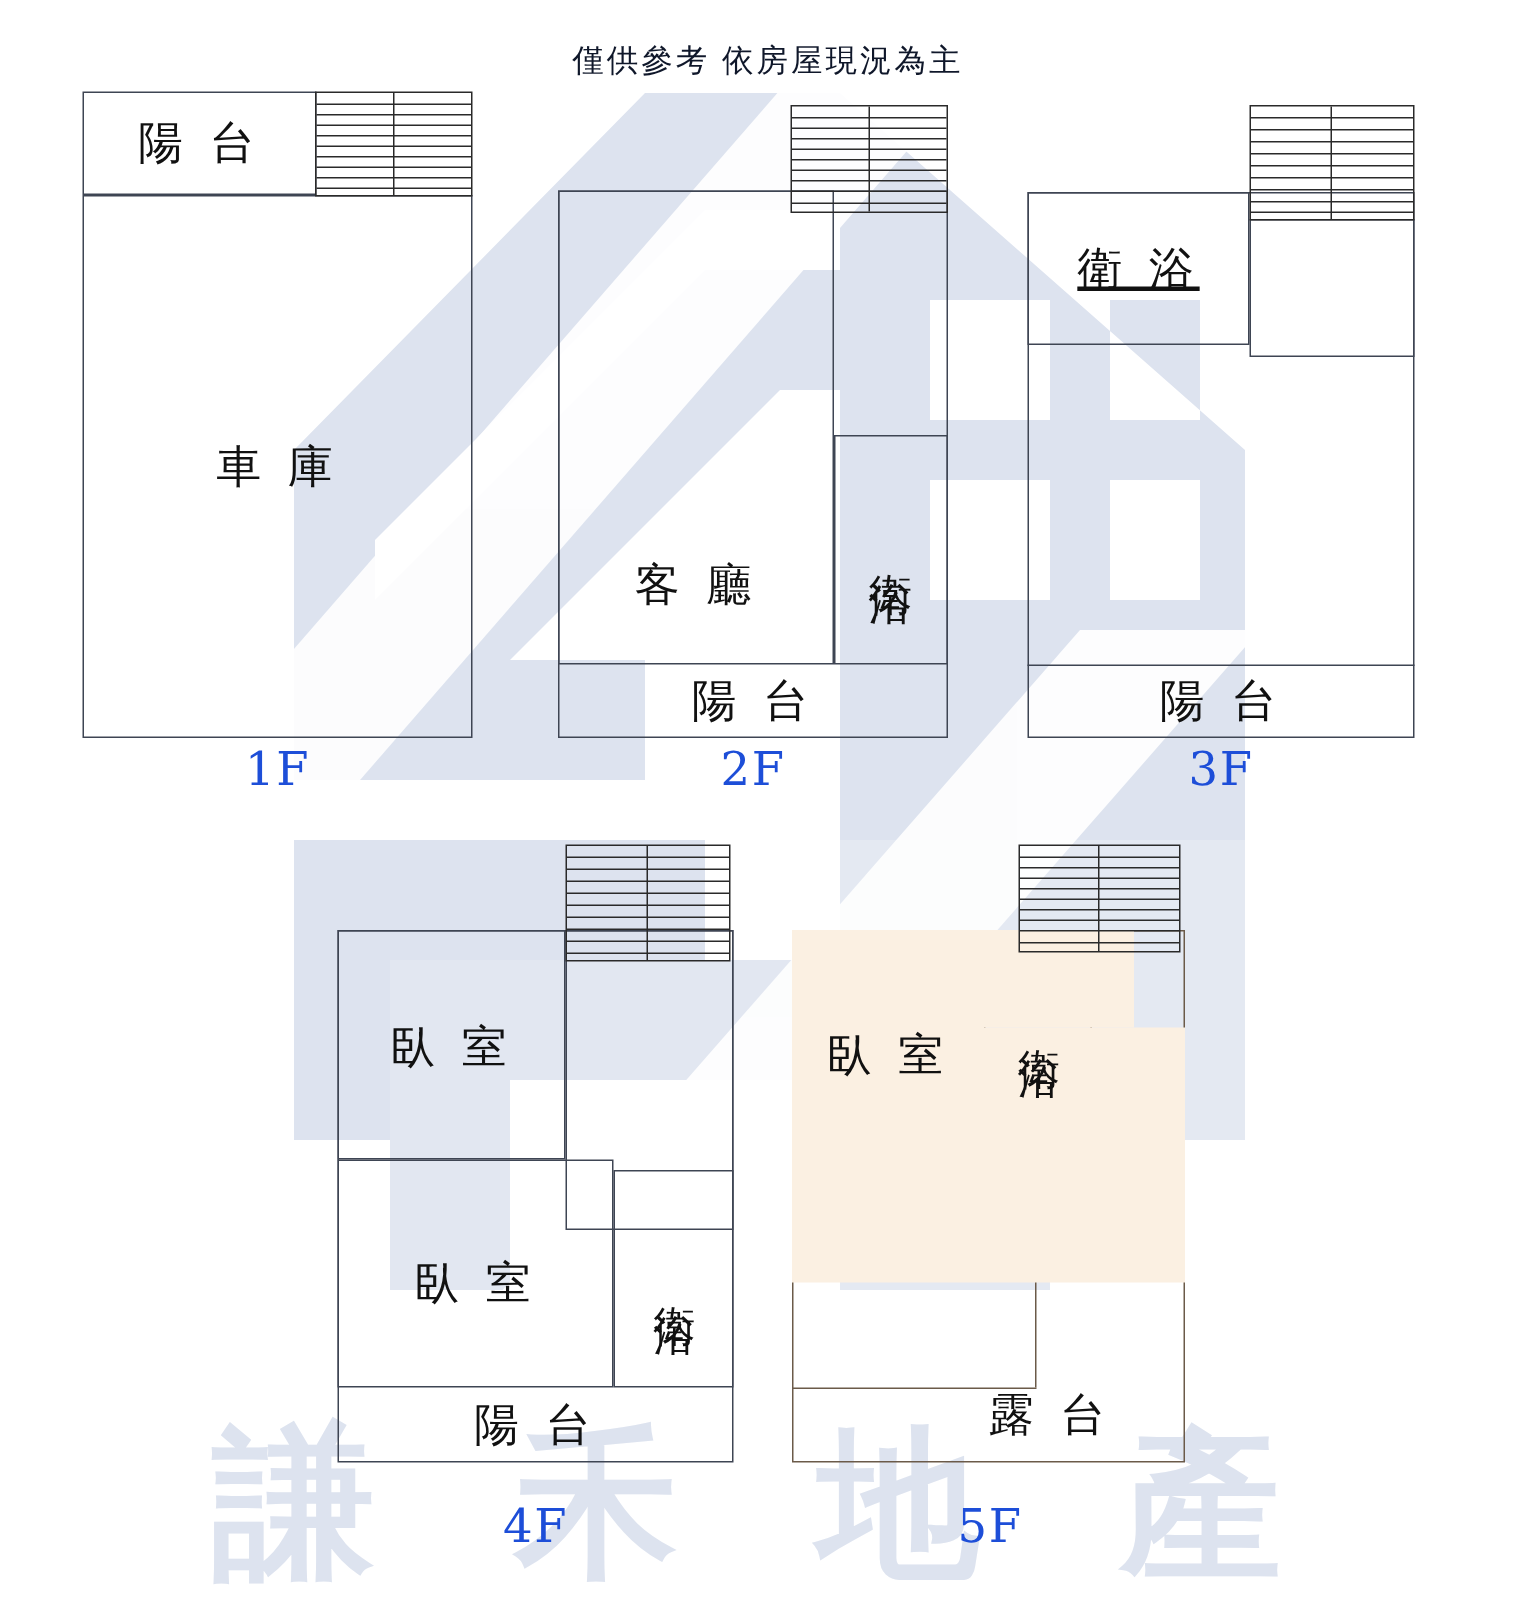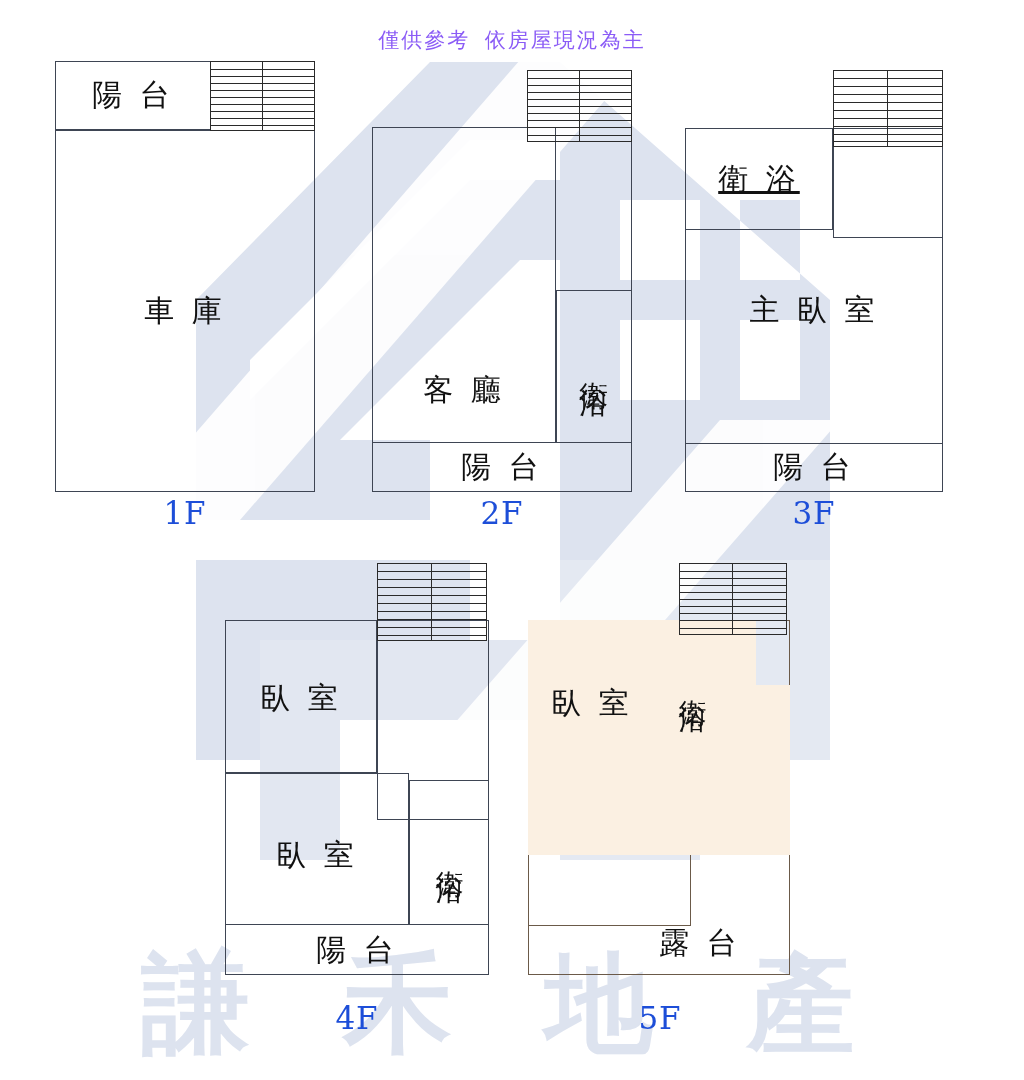--- a/index.html
+++ b/index.html
@@ -32,22 +32,22 @@
     position:absolute;left:0;top:950px;width:1024px;text-align:center;
     font-family:"DejaVu Sans","Liberation Sans",sans-serif;
     font-weight:bold;font-size:108px;letter-spacing:28px;
     color:#dde3ef;line-height:1;z-index:0;pointer-events:none;
   }
 
   
   #title{
     position:absolute;left:0;top:26px;width:1024px;text-align:center;
     z-index:8;
-    font-family:Liberation Mono, monospace;
-    font-size:21px;color:#8b5cf6;letter-spacing:2px;
+    font-family:Liberation Sans, sans-serif;
+    font-size:21px;color:#0f172a;letter-spacing:2px;
   }
 
   
   .plan{position:absolute;z-index:5;}
   .rm{position:absolute;box-sizing:border-box;border:1.6px solid #3e4553;background:transparent;}
   .rm.warm{border-color:#6b5a49;}
   .lbl{
     position:absolute;z-index:6;
     font-family:"DejaVu Serif","Liberation Serif",serif;
     color:#111;white-space:nowrap;
@@ -161,21 +161,20 @@
 
   <div class="plan" id="plan-3f" style="left:0;top:0;width:1024px;height:540px;">
 
     <div class="rm" style="left:685px;top:128px;width:258px;height:364px;"></div>
 
     <div class="rm" style="left:685px;top:128px;width:148px;height:102px;"></div>
 
     <div class="rm" style="left:833px;top:146px;width:110px;height:92px;"></div>
 
     <div class="lbl" style="left:685px;top:128px;width:148px;height:102px;font-size:30px;text-decoration:underline;">衛 浴</div>
-    <div class="lbl" style="left:685px;top:280px;width:258px;height:60px;font-size:30px;">主 臥 室</div>
     <div class="lbl" style="left:685px;top:443px;width:258px;height:49px;font-size:30px;">陽 台</div>
 
     <div style="position:absolute;left:685px;top:443px;width:258px;height:0;border-top:1.6px solid #3e4553;"></div>
 
     <div class="stairs" style="left:833px;top:70px;width:110px;height:77px;">
       <div class="col l"></div>
         <div class="col r"></div>
       <div class="tread" style="top:7px"></div>
         <div class="tread" style="top:15px"></div>
       <div class="tread" style="top:23px"></div>

